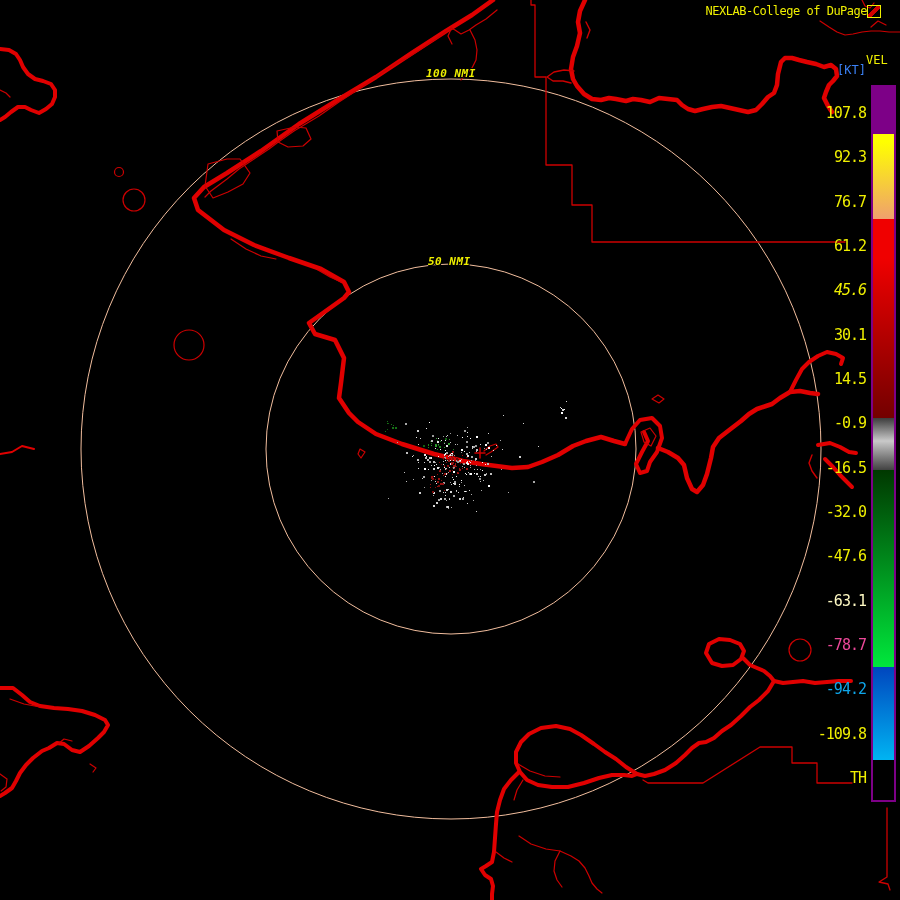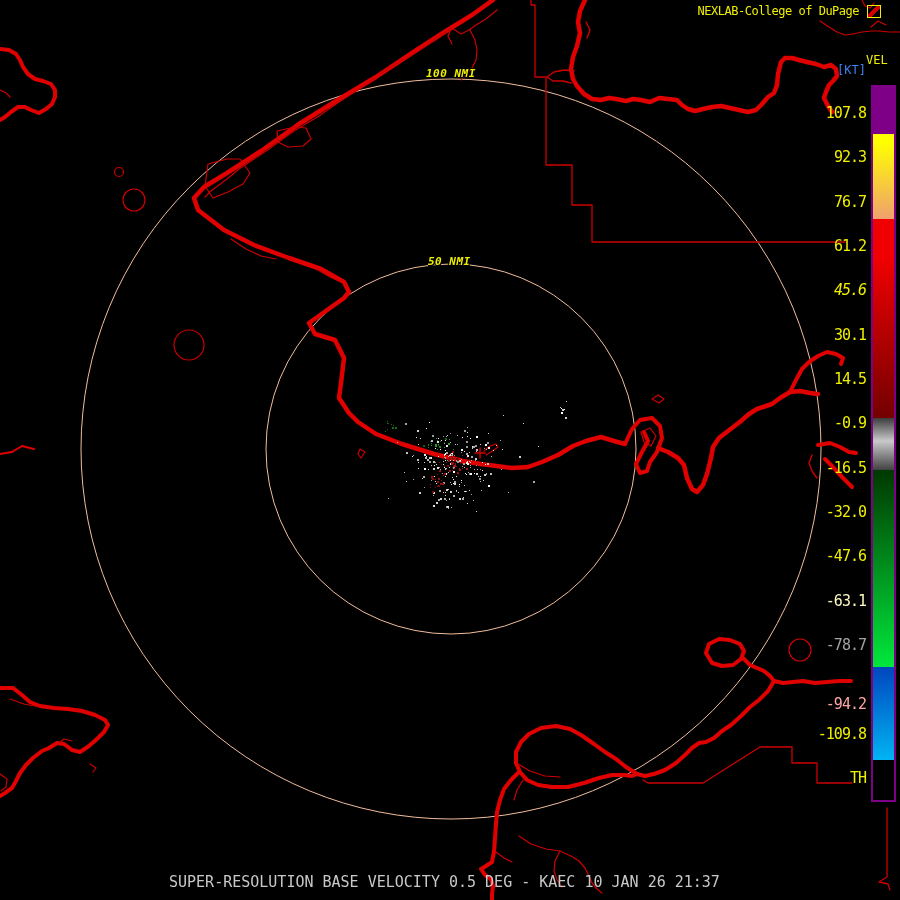--- a/index.html
+++ b/index.html
@@ -12,21 +12,21 @@
     position:absolute;color:#EFEF00;font:italic bold 11px "DejaVu Sans Mono",monospace;
     letter-spacing:0.5px;
     text-shadow:1px 0 #000,-1px 0 #000,0 1px #000,0 -1px #000,1px 1px #000,-1px -1px #000;
     white-space:nowrap;
   }
   #ring-label-outer{left:426px;top:67px;text-align:center;}
   #ring-label-inner{left:428px;top:255px;}
   #site-title{
     position:absolute;top:4px;right:19px;color:#EFEF00;
     font:12px "DejaVu Sans Mono",monospace;letter-spacing:-0.5px;white-space:nowrap;
-    display:flex;align-items:center;gap:8px;
+    display:flex;align-items:center;gap:0;
   }
   #nexlab-logo{
     display:inline-block;width:12px;height:11px;border:1px solid #EFEF00;
     background:linear-gradient(135deg,transparent 38%,#D00000 38%,#D00000 62%,transparent 62%);
   }
   #unit-vel{position:absolute;left:866px;top:53px;color:#EFEF00;font:12px "DejaVu Sans Mono",monospace;}
   #unit-kt{position:absolute;left:837px;top:63px;color:#3b82f6;font:12px "DejaVu Sans Mono",monospace;}
   #colorbar{
     position:absolute;left:871px;top:85px;width:21px;height:713px;
     border:2px solid #7D0087;background:#000;
@@ -514,21 +514,20 @@
       <div class="cb-tick" style="top: 193px; color: rgb(239, 239, 0);">76.7</div>
       <div class="cb-tick" style="top: 237px; color: rgb(239, 239, 0);">61.2</div>
       <div class="cb-tick" style="top: 281px; color: rgb(239, 239, 0); font-style: italic;">45.6</div>
       <div class="cb-tick" style="top: 326px; color: rgb(239, 239, 0);">30.1</div>
       <div class="cb-tick" style="top: 370px; color: rgb(239, 239, 0);">14.5</div>
       <div class="cb-tick" style="top: 414px; color: rgb(239, 239, 0);">-0.9</div>
       <div class="cb-tick" style="top: 459px; color: rgb(239, 239, 0);">-16.5</div>
       <div class="cb-tick" style="top: 503px; color: rgb(239, 239, 0);">-32.0</div>
       <div class="cb-tick" style="top: 547px; color: rgb(239, 239, 0);">-47.6</div>
       <div class="cb-tick" style="top: 592px; color: #fef9c3;">-63.1</div>
-      <div class="cb-tick" style="top: 636px; color: #a3a3a3;">-78.7</div>
-      <div class="cb-tick" style="top: 695px; color: #fca5a5; margin-left: 24px;">-94.2</div>
+      <div class="cb-tick" style="top: 636px; color: #ec4899;">-78.7</div>
+      <div class="cb-tick" style="top: 680px; color: #0ea5e9; margin-left: 24px;">-94.2</div>
       <div class="cb-tick" style="top: 725px; color: rgb(239, 239, 0);">-109.8</div>
       <div class="cb-tick" style="top: 769px; color: rgb(239, 239, 0);">TH</div>
     </div>
 
-  <div id="status-bar">SUPER-RESOLUTION BASE VELOCITY 0.5 DEG - KAEC 10 JAN 26 21:37</div>
 
 </div>
 
 </body></html>

